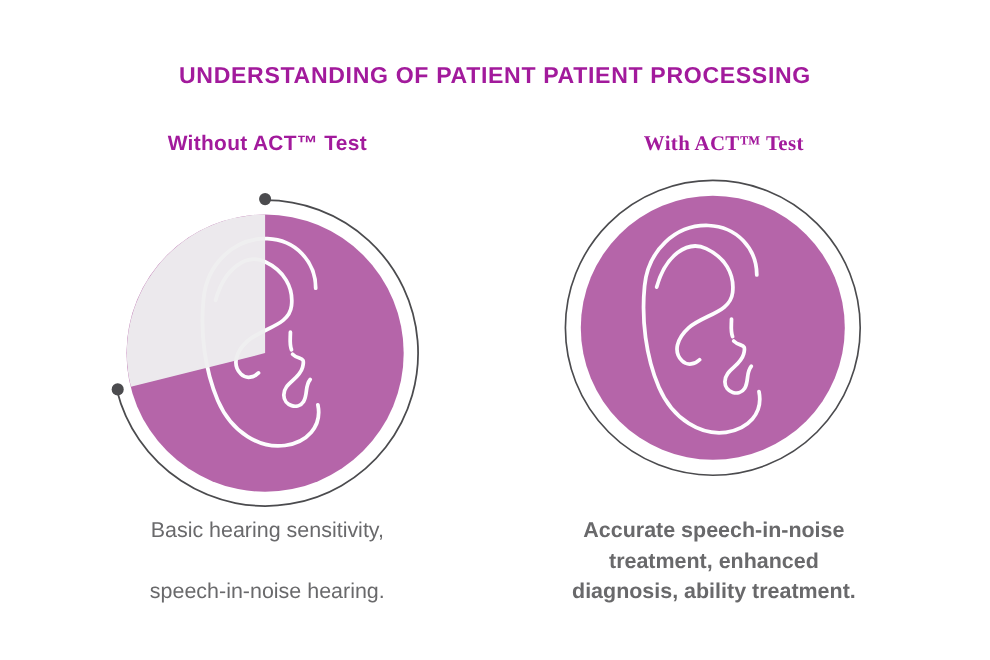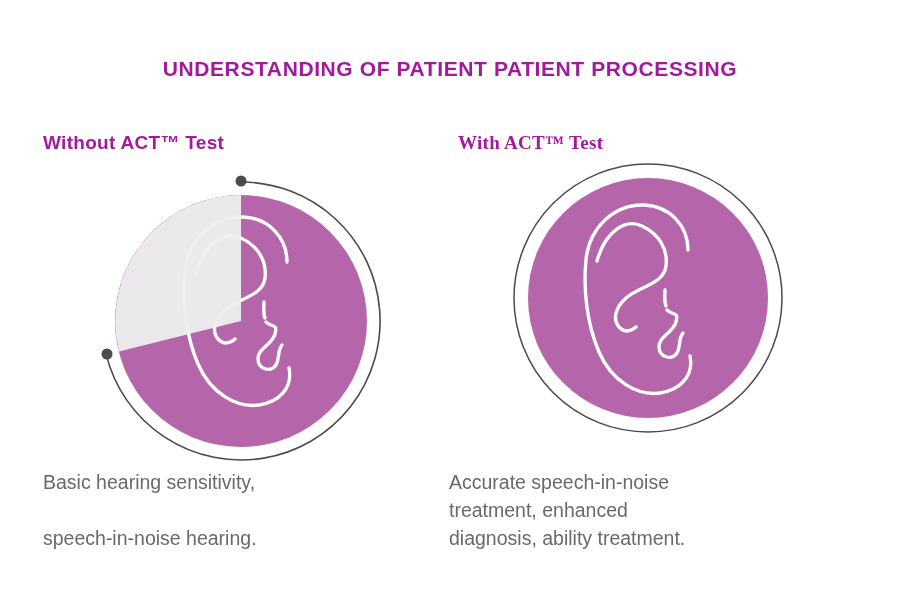--- a/index.html
+++ b/index.html
@@ -16,43 +16,44 @@
   }
   .canvas{position:absolute;inset:0;}
   .title{
     position:absolute;top:57px;left:0;right:0;
     text-align:center;
     font-size:21px;font-weight:700;letter-spacing:0.6px;
     color:var(--accent);
   }
   .subtitle{
     position:absolute;top:120px;width:400px;
+    text-align:center;
     font-size:19px;font-weight:700;letter-spacing:0.3px;
     color:var(--accent);
-    margin-top:12px;
   }
   .subtitle.left{left:43px;}
   .subtitle.right{left:458px;font-family:Liberation Serif, serif;}
   .graphic-svg{position:absolute;top:0;left:0;}
   .purple-fill{fill:var(--purple);}
   .wedge-fill{fill:var(--wedge);fill-opacity:0.96;}
   .arc-stroke{stroke:var(--arc);stroke-width:1.6;fill:none;}
   .ring-stroke{stroke:var(--arc);stroke-width:1.5;fill:none;}
   .dot{fill:var(--arc);}
   .ear path{
     stroke:var(--ear);stroke-width:3.4;fill:none;
     stroke-linecap:round;stroke-linejoin:round;
   }
   .desc{
     position:absolute;top:468px;width:400px;
+    text-align:center;
     font-size:19.5px;line-height:28px;
     color:var(--body);
   }
   .desc.left{left:43px;}
-  .desc.right{left:449px;}
+  .desc.right{left:449px;font-weight:bold;}
 </style>
 </head>
 <body>
 
 <div class="canvas">
 
   <h1 class="title">UNDERSTANDING OF PATIENT PATIENT PROCESSING</h1>
 
   <div class="subtitle left">Without ACT™ Test</div>
   <div class="subtitle right">With ACT™ Test</div>

